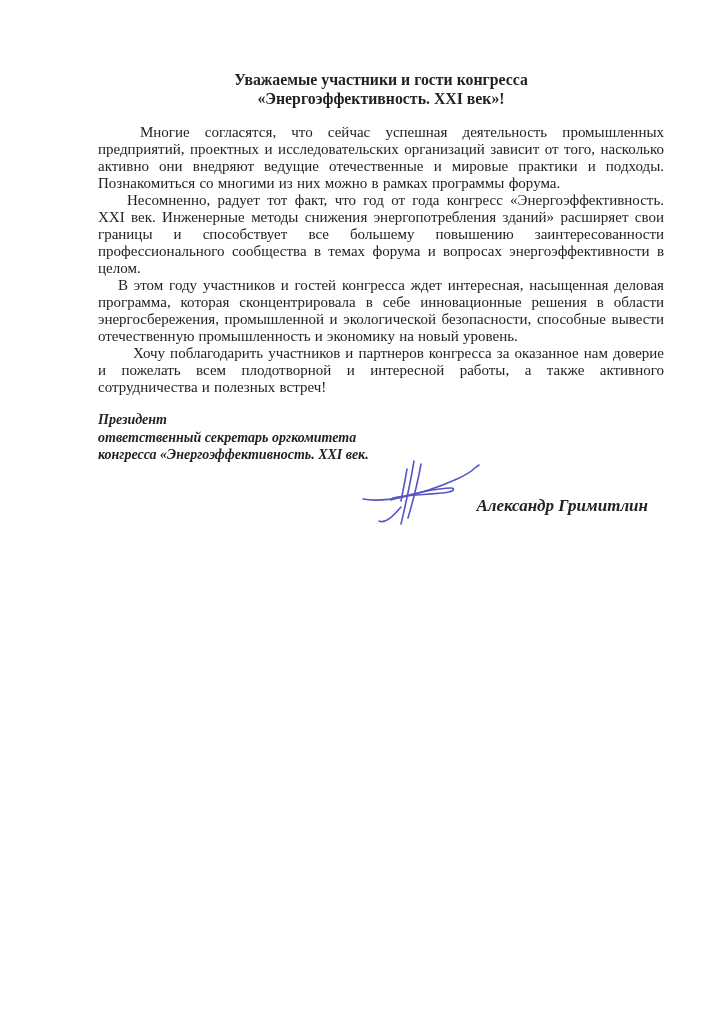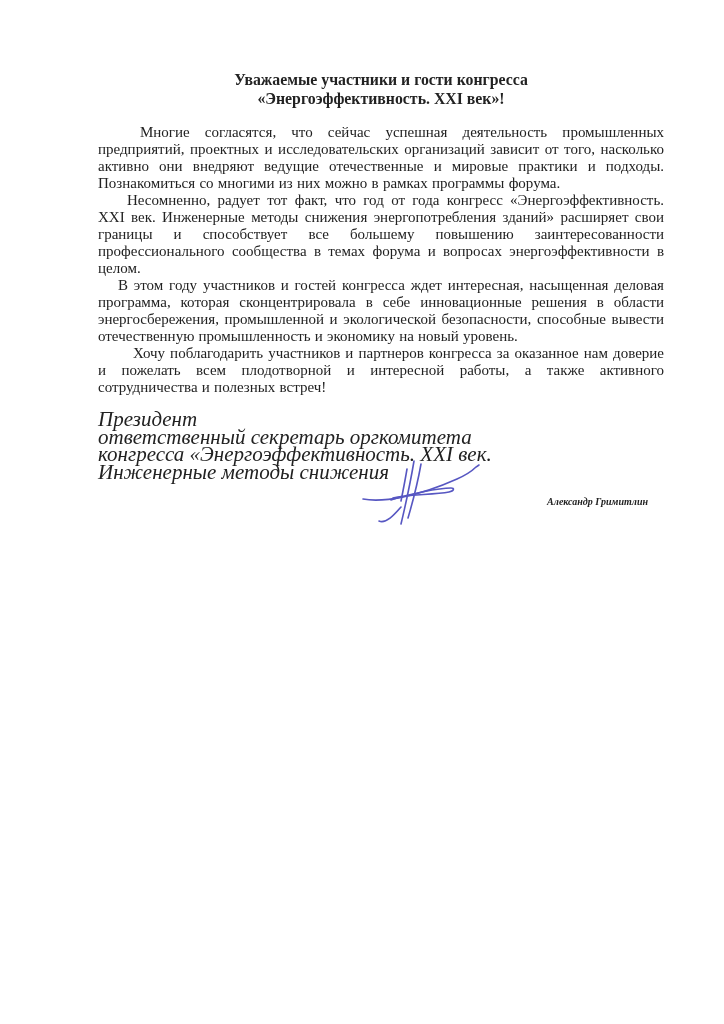--- a/index.html
+++ b/index.html
@@ -41,33 +41,33 @@
   .ind-b { text-indent: 42px; }
   .ind-c { text-indent: 29px; }
   .ind-d { text-indent: 20px; }
   .ind-e { text-indent: 35px; }
   .sig-area {
     position: relative;
     margin-top: 15px;
     height: 150px;
   }
   .sig-lines {
-    font-weight: normal;
+    font-weight: bold;
     font-style: italic;
-    font-size: 21px;
+    font-size: 14px;
     line-height: 17.6px;
   }
   .sig-lines .s-line { display: block; white-space: nowrap; }
   .sig-name {
     position: absolute;
     top: 85px;
     right: 16px;
     font-weight: bold;
     font-style: italic;
-    font-size: 10px;
+    font-size: 17px;
     white-space: nowrap;
   }
   .sig-ink {
     position: absolute;
     left: 263px;
     top: 46px;
     width: 122px;
     height: 76px;
   }
 </style>
@@ -87,21 +87,20 @@
       <p class="ind-c">Несомненно, радует тот факт, что год от года конгресс «Энергоэффективность. XXI век. Инженерные методы снижения энергопотребления зданий» расширяет свои границы и способствует все большему повышению заинтересованности профессионального сообщества в темах форума и вопросах энергоэффективности в целом.</p>
       <p class="ind-d">В этом году участников и гостей конгресса ждет интересная, насыщенная деловая программа, которая сконцентрировала в себе инновационные решения в области энергосбережения, промышленной и экологической безопасности, способные вывести отечественную промышленность и экономику на новый уровень.</p>
       <p class="ind-e">Хочу поблагодарить участников и партнеров конгресса за оказанное нам доверие и пожелать всем плодотворной и интересной работы, а также активного сотрудничества и полезных встреч!</p>
     </div>
 
     <div class="sig-area">
       <div class="sig-lines">
         <span class="s-line">Президент</span>
         <span class="s-line">ответственный секретарь оргкомитета</span>
         <span class="s-line">конгресса «Энергоэффективность. XXI век.</span>
-        <span class="s-line">Инженерные методы снижения</span>
       </div>
 
       <svg class="sig-ink" viewBox="0 0 122 76" xmlns="http://www.w3.org/2000/svg" fill="none" stroke="#5757c2" stroke-width="1.6" stroke-linecap="round">
         <path d="M2,42 C 22,46 58,39 96,22 C 105,18 112,13 115,10 l 3,-2"></path>
         <path d="M30,43 C 48,37 78,31 90,31 C 94,31 93,34 88,35 C 72,38 46,37 32,41"></path>
         <path d="M53,4 C 50,22 45,46 40,67"></path>
         <path d="M60,7 C 57,24 52,44 47,61"></path>
         <path d="M46,12 C 44,24 42,34 40,44"></path>
         <path d="M40,50 C 33,58 25,67 18,64"></path>
       </svg>

